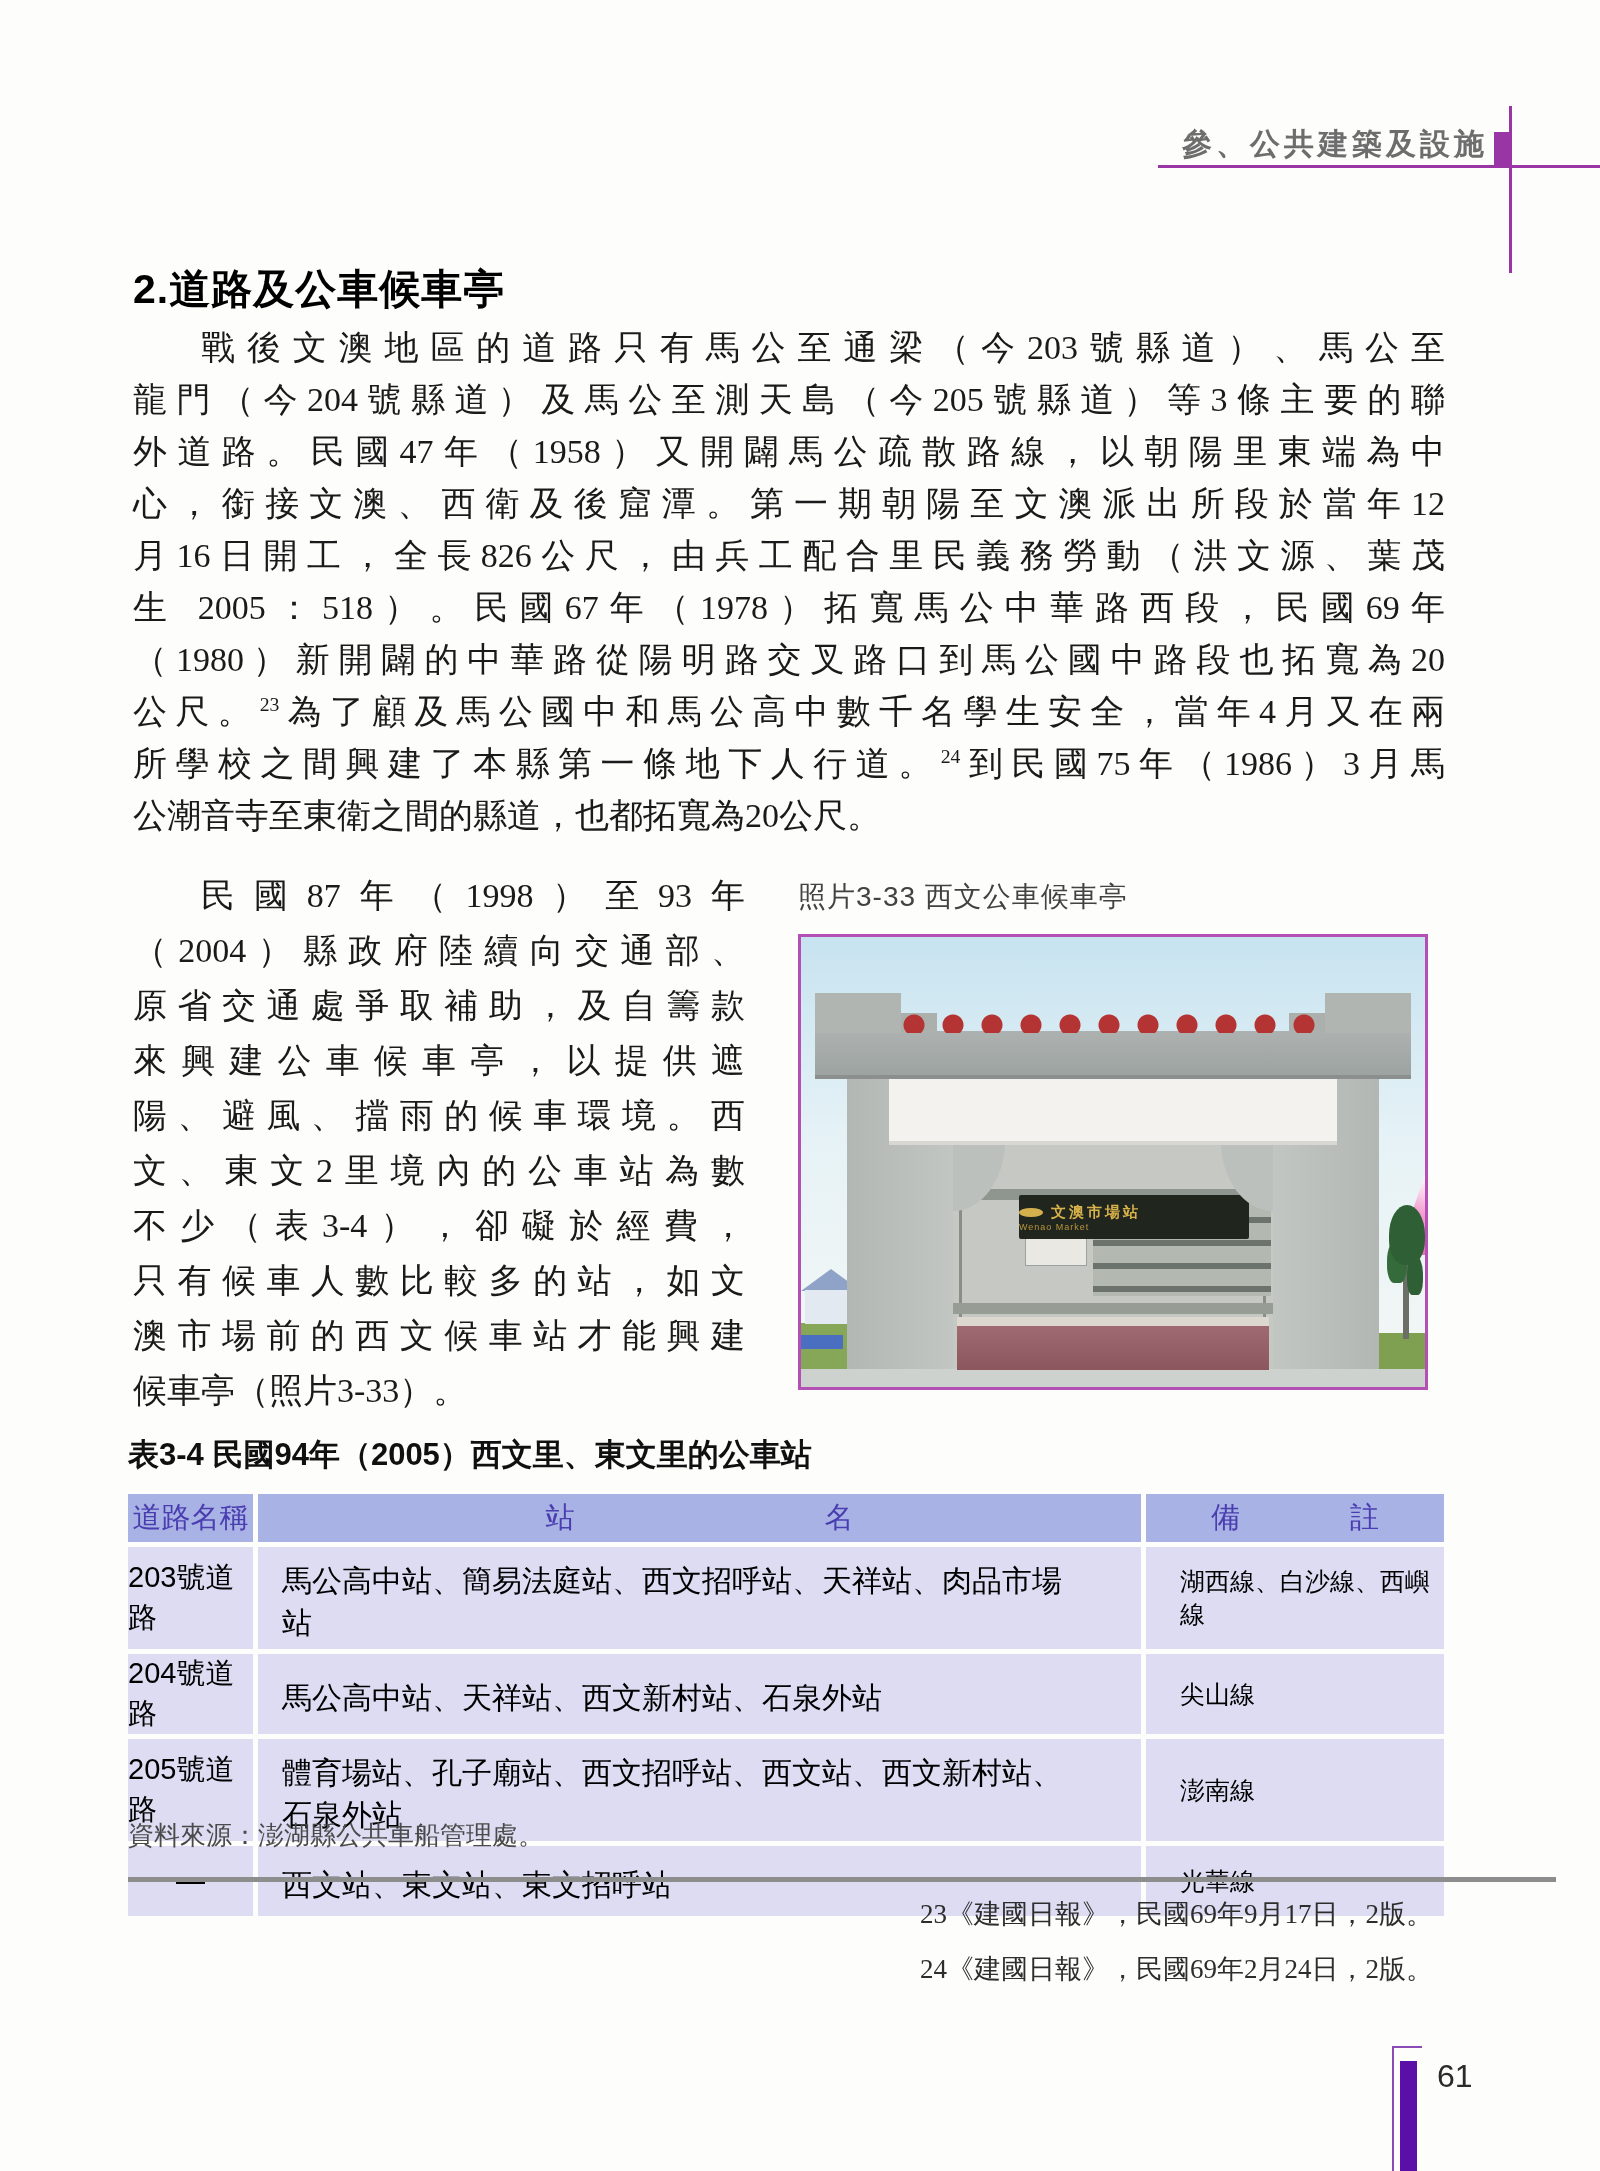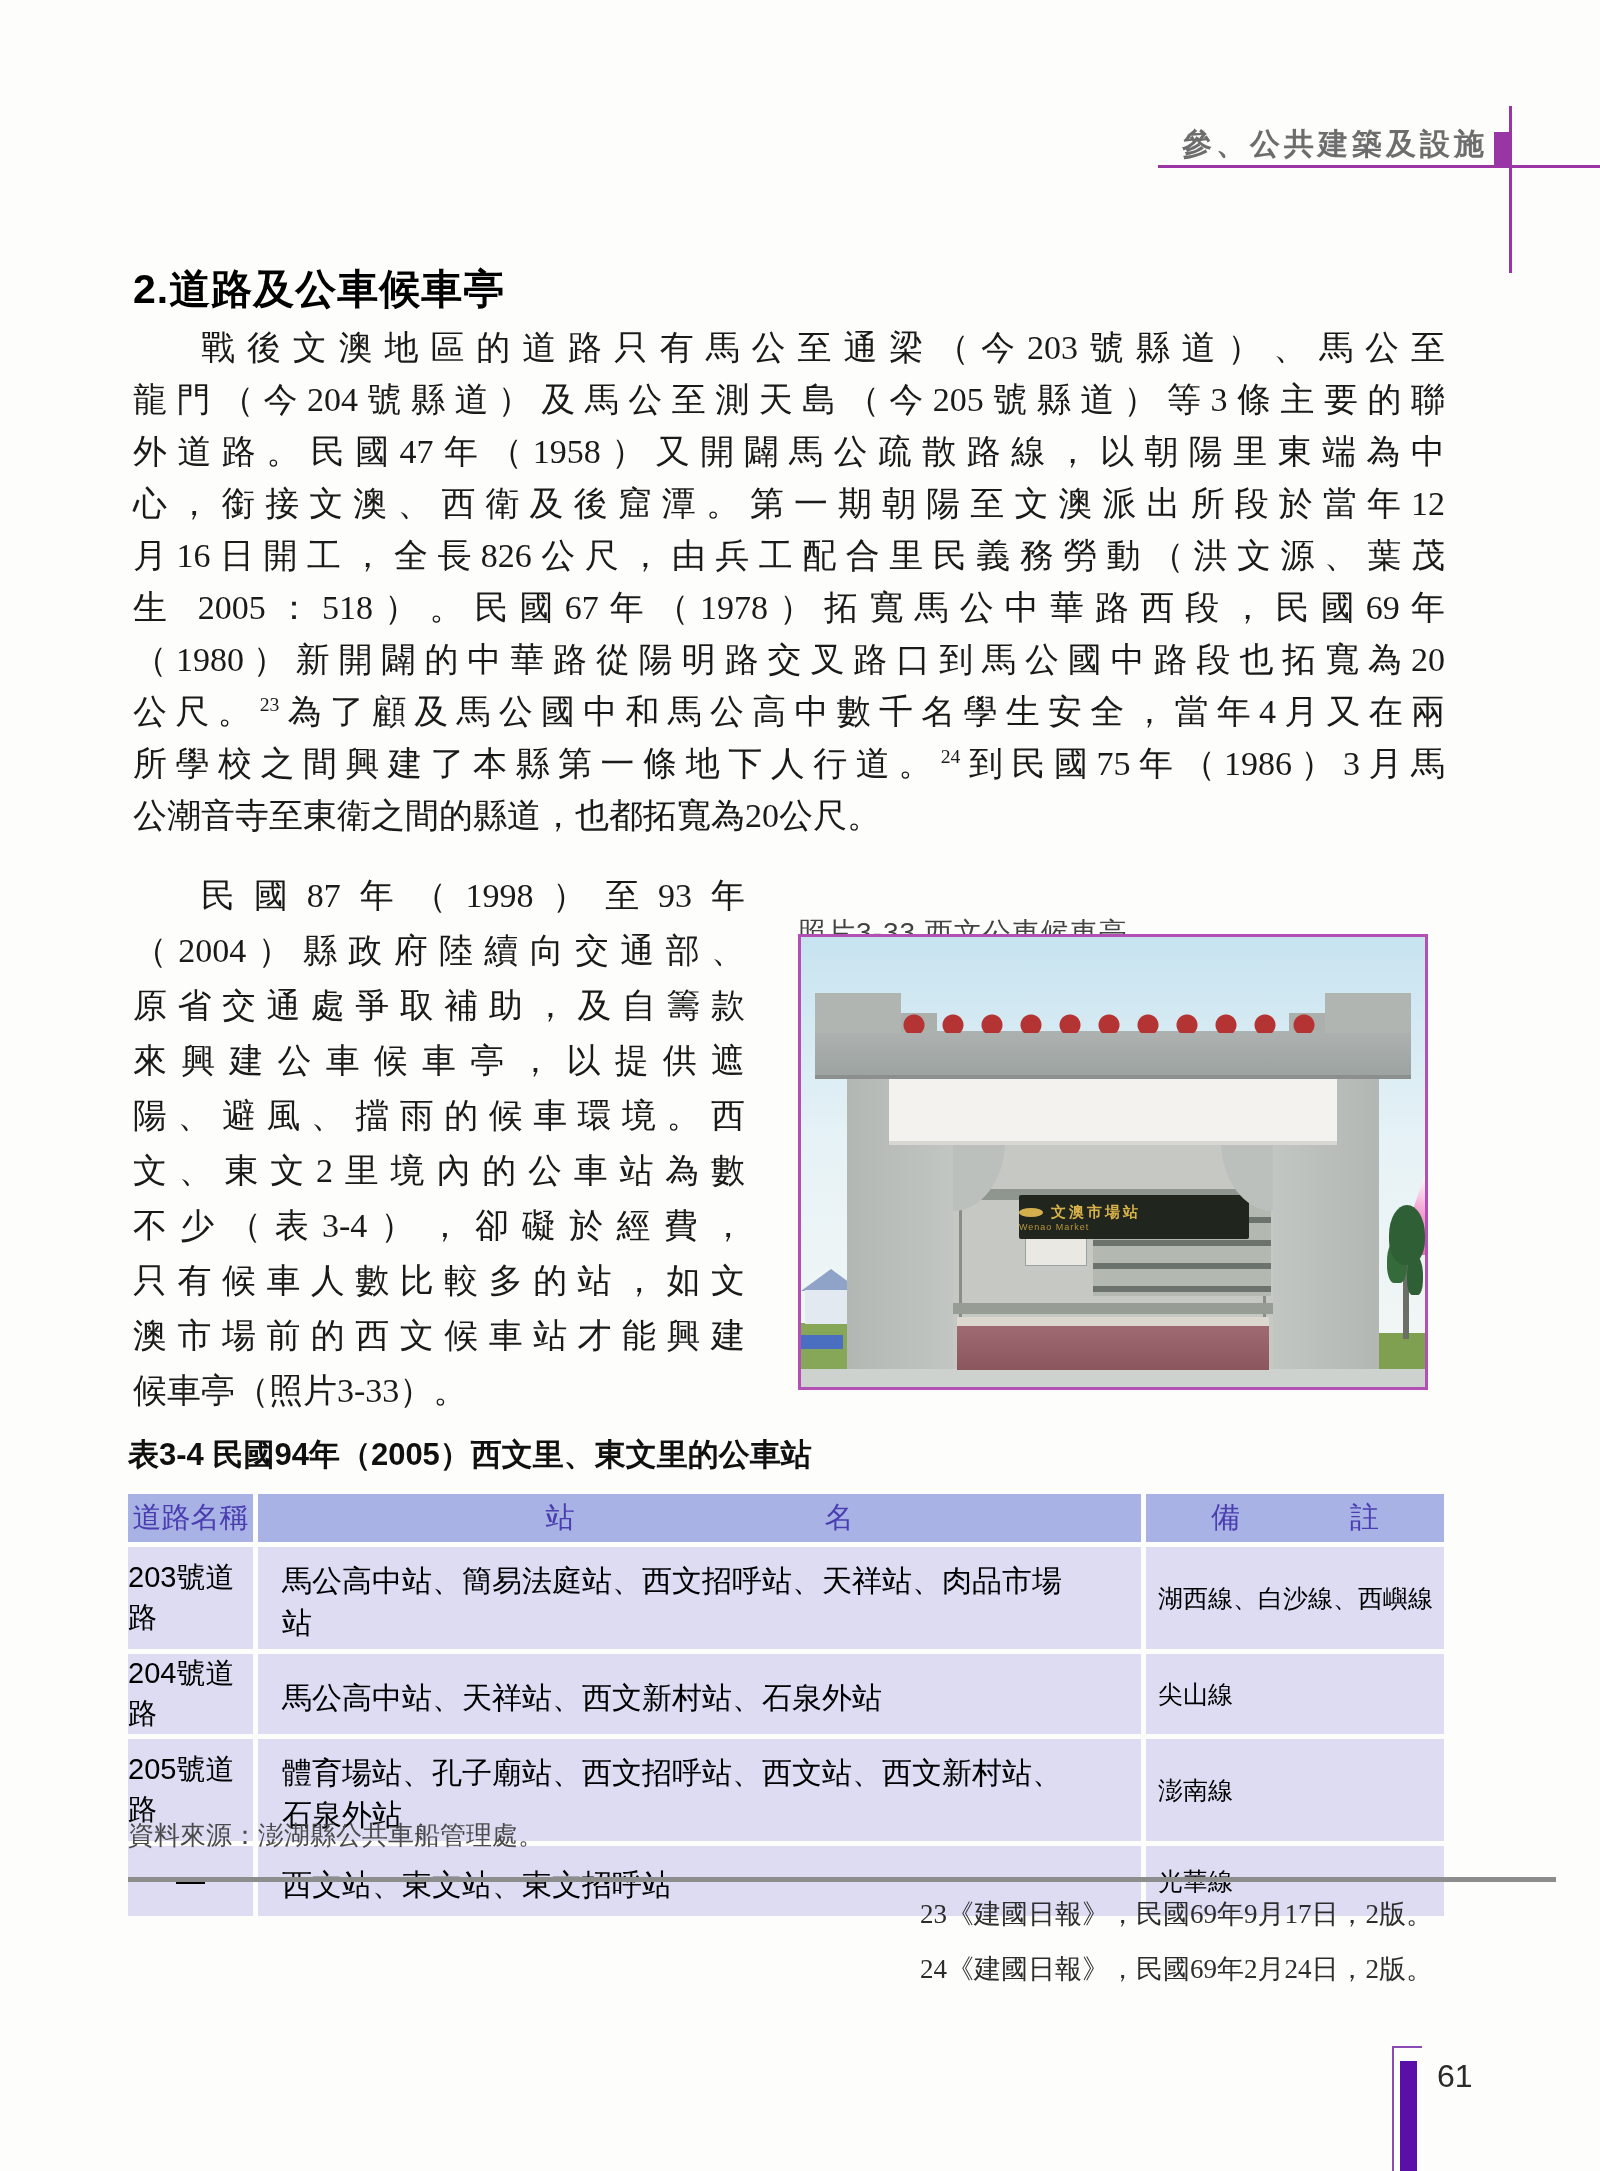--- a/index.html
+++ b/index.html
@@ -28,21 +28,21 @@
   .p1{left:133px;top:322px;width:1312px;line-height:52px;}
   .p2{left:133px;top:868px;width:612px;line-height:55px;}
   .bline{white-space:nowrap;}
   .bline.j{white-space:normal;text-align:justify;text-align-last:justify;}
   .bline.ind{text-indent:68px;}
   .bline sup{font-size:0.58em;vertical-align:super;line-height:0;}
   
   .caption{
     position:absolute;left:798px;top:878px;
     font-family:"Liberation Sans","DejaVu Sans",sans-serif;
-    font-size:28px;color:#424242;letter-spacing:1px;margin-top:36px;
+    font-size:28px;color:#424242;letter-spacing:1px;
   }
   .photo{
     position:absolute;left:798px;top:934px;width:624px;height:450px;
     border:3px solid #b44fb4;overflow:hidden;
     background:linear-gradient(180deg,#c7e3f0 0%,#e6f2f6 45%,#f4f7f5 100%);
   }
   .photo div{position:absolute;}
   .p-ground{left:0;top:432px;width:624px;height:18px;background:#ced2ce;}
   .p-grass-l{left:0;top:386px;width:46px;height:64px;background:#85a757;}
   .p-grass-r{left:576px;top:396px;width:48px;height:54px;background:#7ea050;}
@@ -92,21 +92,21 @@
   .tbl{position:absolute;left:128px;top:1494px;width:1316px;
     font-family:"Liberation Sans","DejaVu Sans",sans-serif;}
   .t-row{display:grid;grid-template-columns:125px 883px 298px;gap:5px;margin-bottom:5px;}
   .t-cell{display:flex;align-items:center;}
   .t-head .t-cell{background:#a9b2e4;color:#4a3db0;font-size:29px;min-height:48px;justify-content:center;}
   .t-head .t-cell.spread{gap:250px;}
   .t-head .t-cell.spread:nth-child(3){gap:110px;}
   .t-row:not(.t-head) .t-cell{background:#dedcf3;color:#000000;min-height:52px;}
   .t-cell.c1{justify-content:center;font-size:29px;}
   .t-cell.c2{font-size:30px;line-height:42px;padding:13px 63px 5px 24px;}
-  .t-cell.c3{font-size:25px;padding-left:12px;}
+  .t-cell.c3{font-size:25px;padding-left:34px;}
   .src{
     position:absolute;left:128px;top:1818px;
     font-family:"Liberation Sans","DejaVu Sans",sans-serif;
     font-size:26px;color:#4a4a4a;
   }
   
   .fn-divider{position:absolute;left:128px;top:1877px;width:1428px;height:5px;background:#8d8d8d;}
   .footnotes{position:absolute;left:133px;top:1896px;width:1300px;font-size:27px;color:#2d2d2d;}
   .footnote{margin-bottom:19px;text-align:right;}
   .fn-num{display:inline-block;min-width:48px;}

